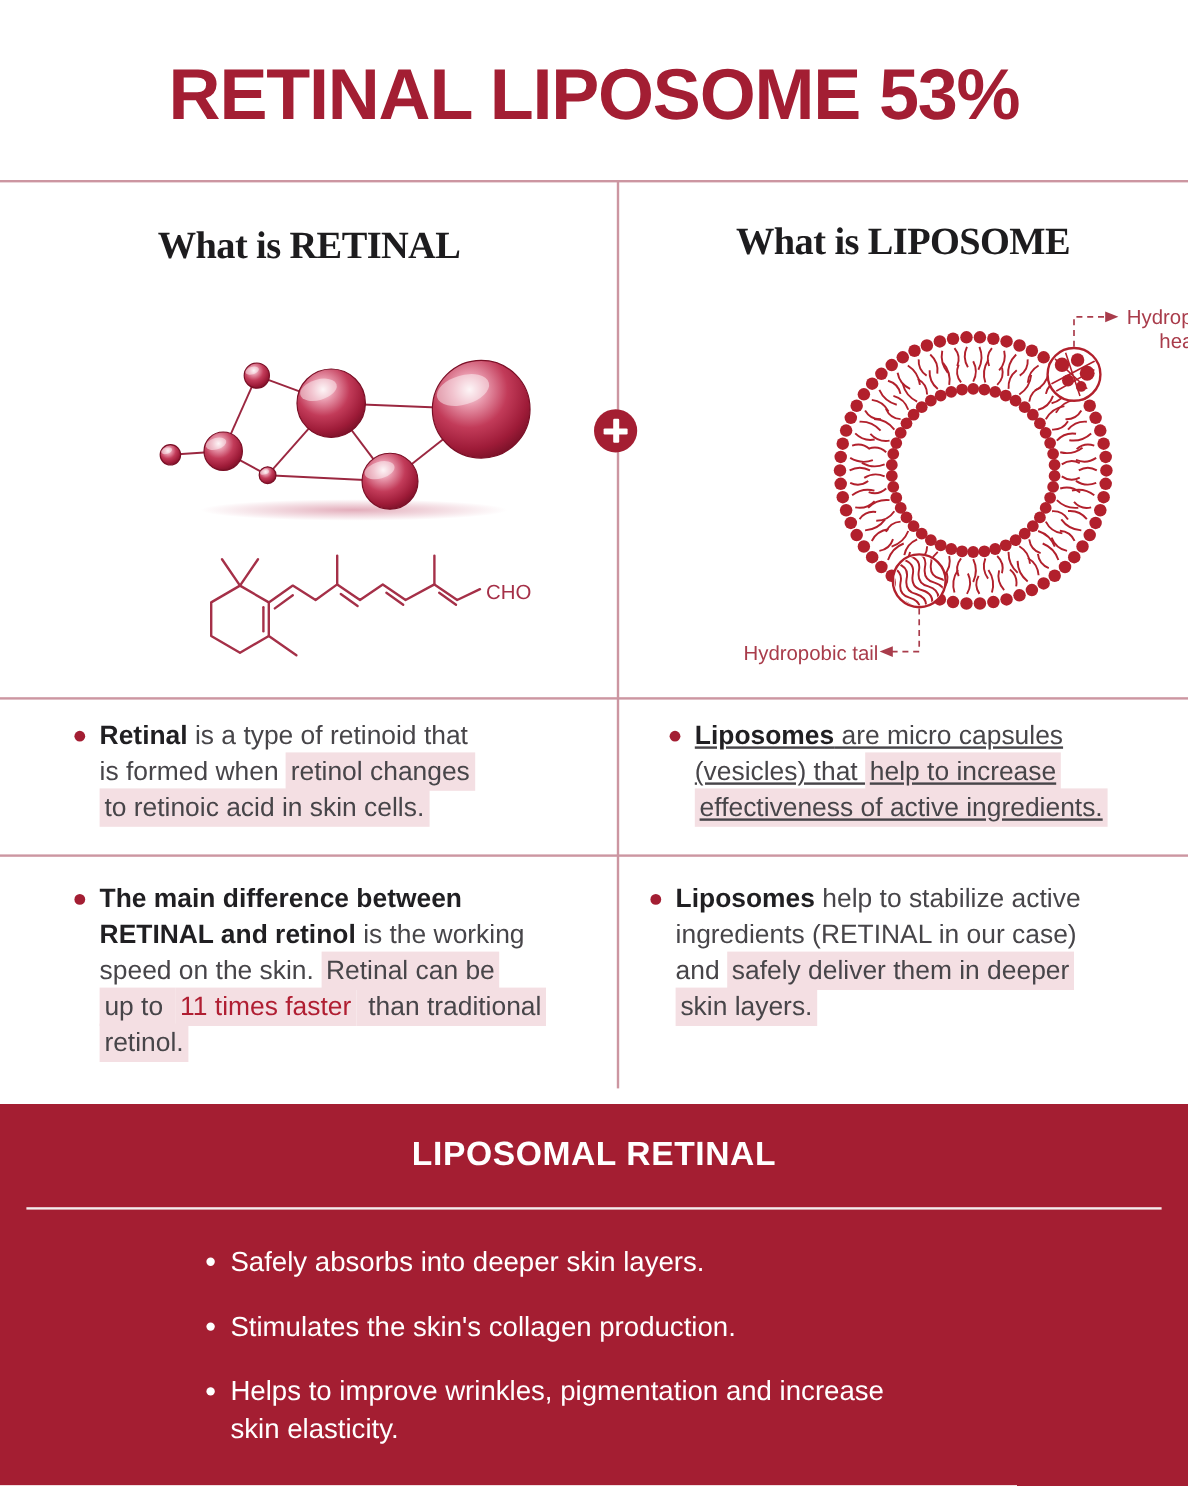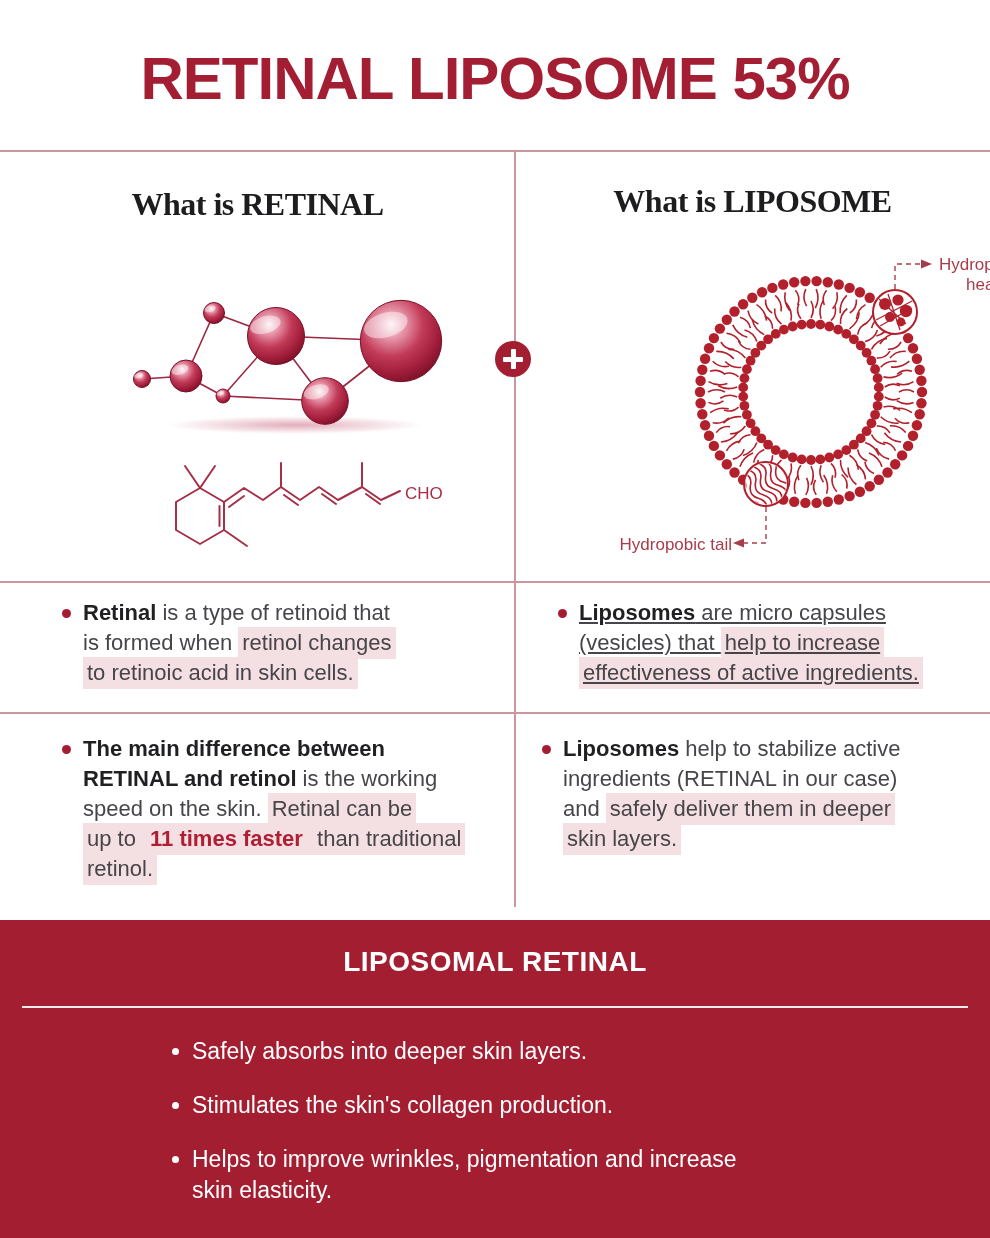--- a/index.html
+++ b/index.html
@@ -31,21 +31,21 @@
     background:var(--panel-red);}
   .plus-badge::before,.plus-badge::after{content:"";position:absolute;background:#fff;border-radius:1px;}
   .plus-badge::before{left:8px;top:15.5px;width:20px;height:5px;}
   .plus-badge::after{left:15.5px;top:8px;width:5px;height:20px;}
 
   .bullet{position:absolute;display:flex;gap:12px;font-size:22px;line-height:30px;color:var(--text-dark);}
   .bullet .dot{flex:0 0 auto;width:9px;height:9px;margin-top:11px;border-radius:50%;background:var(--title-red);}
   .rich{white-space:nowrap;}
   .rich .b{font-weight:700;color:var(--bold-dark);}
   .rich .hl{background:var(--highlight-pink);padding:3px 4px 4px;}
-  .rich .rd{color:var(--accent-red);font-weight:700;}
+  .rich .rd{color:var(--accent-red);font-weight:400;}
   .b-r1-left{top:598px;left:62px;width:440px;}
   .b-r1-right{top:598px;left:558px;width:445px;text-decoration:underline;}
   .b-r2-left{top:734px;left:62px;width:440px;}
   .b-r2-right{top:734px;left:542px;width:445px;}
 
   .footer-panel{position:absolute;left:0;top:920px;width:990px;height:318px;background:var(--panel-red);}
   .footer-title{position:absolute;top:946px;left:0;width:990px;text-align:center;
     font-size:28px;font-weight:800;color:#fff;letter-spacing:0.5px;}
   .footer-rule{position:absolute;top:1006px;left:22px;width:946px;height:2px;background:#F4ECED;}
   .f-bullets{position:absolute;top:1036px;left:172px;width:760px;}

